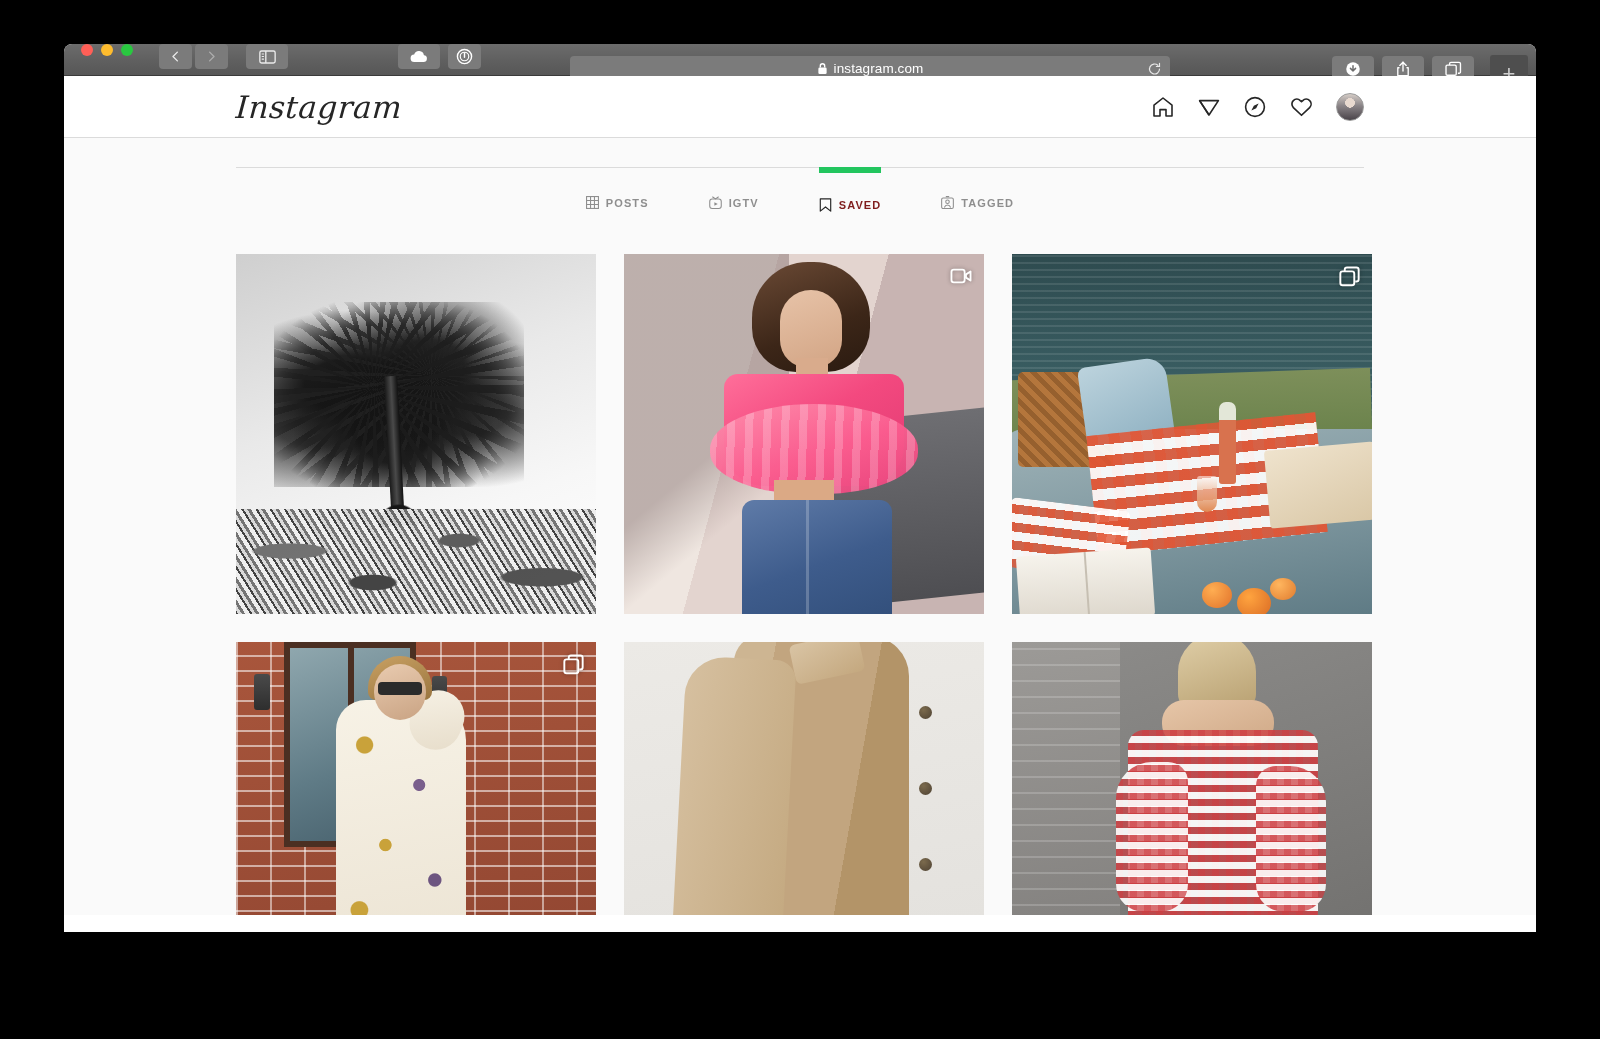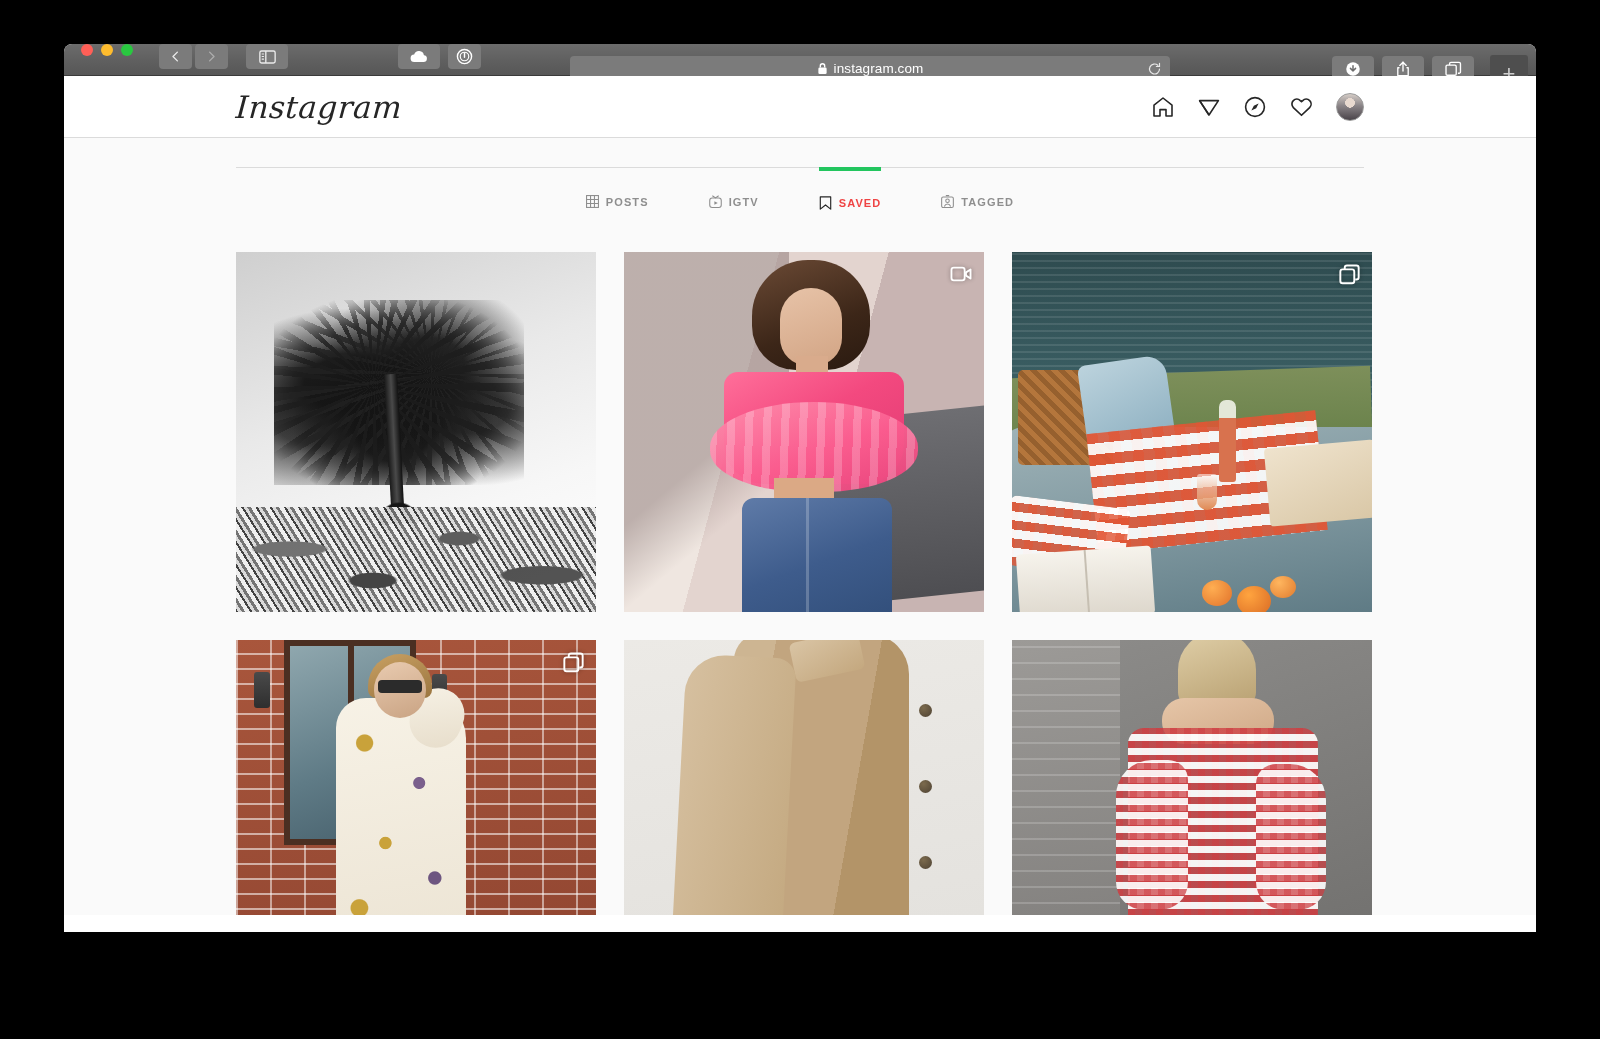--- a/index.html
+++ b/index.html
@@ -129,21 +129,21 @@
   }
   .tab {
     display: flex; align-items: center; gap: 7px;
     padding: 25px 0 22px;
     font-size: 11px; font-weight: 600; letter-spacing: 1.1px;
     color: #8e8e8e;
     border-top: 1px solid transparent;
     margin-top: -1px;
     text-transform: uppercase;
   }
-  .tab.active { color: #ef4444; border-top: 4px solid #22c55e; }
+  .tab.active { color: #7f1d1d; border-top: 6px solid #22c55e; }
   .tab svg { display:block; }
 
   .saved-note {
     width: 1128px; margin: 0 auto;
     font-size: 15px; color: #8e8e8e;
     padding-top: 18px;
   }
 
   
   .grid {

